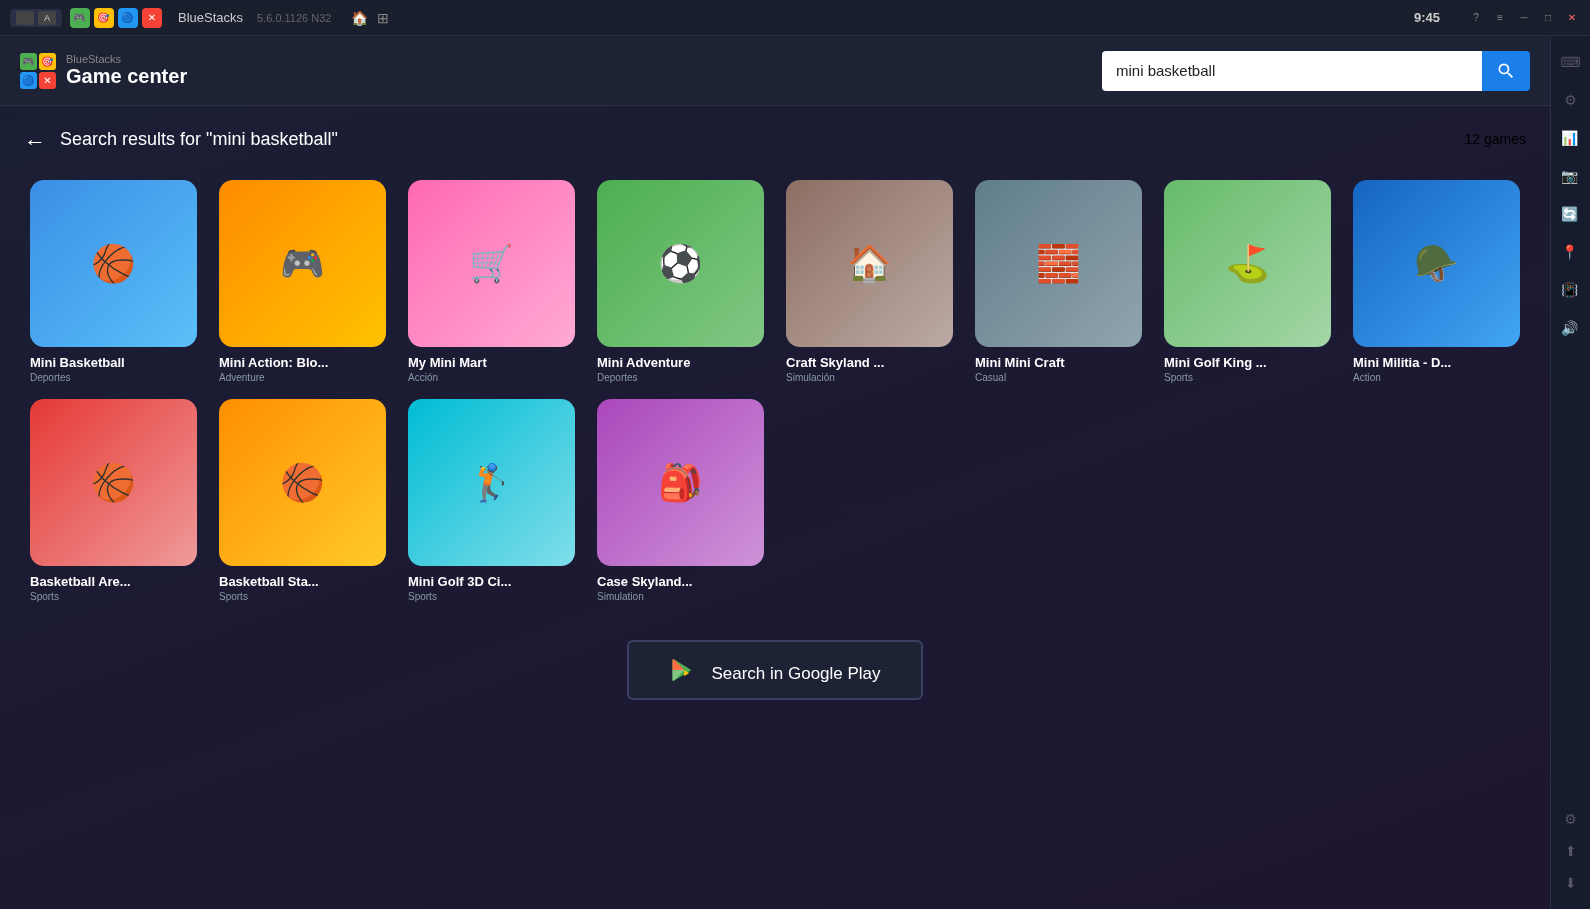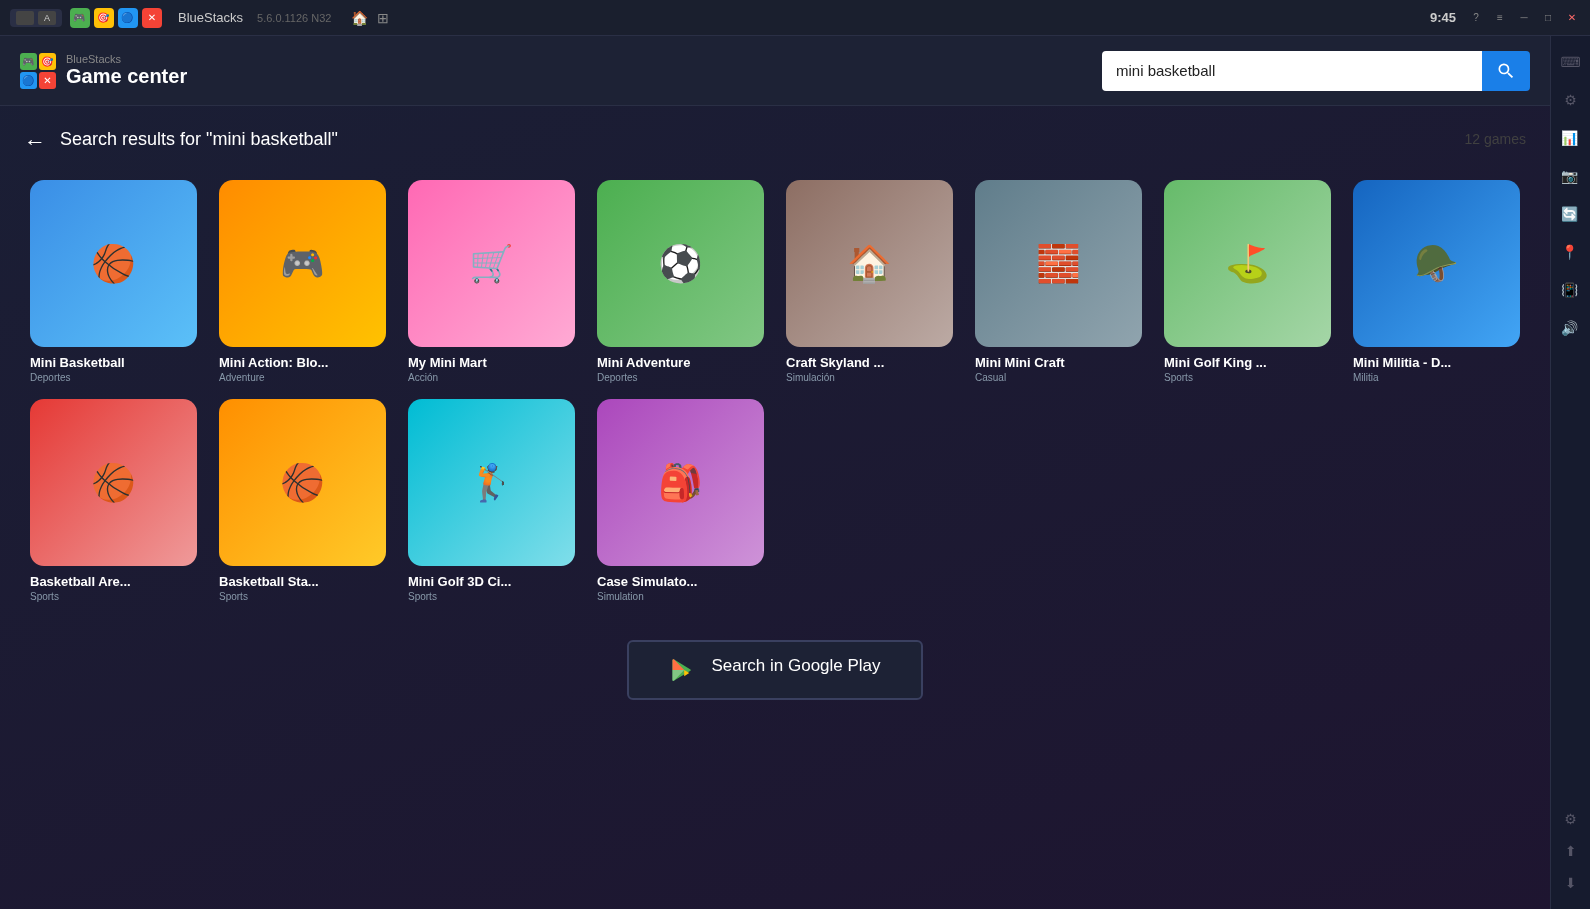--- a/index.html
+++ b/index.html
@@ -54,21 +54,21 @@
     }
     .title-bar-nav {
       display: flex;
       gap: 8px;
       margin-left: 12px;
     }
     .title-bar-right {
       margin-left: auto;
       display: flex;
       align-items: center;
-      gap: 12px;
+      gap: 28px;
     }
     .title-bar-time {
       font-size: 13px;
       color: #ccc;
       font-weight: 600;
     }
     .title-bar-controls {
       display: flex;
       gap: 8px;
     }
@@ -204,21 +204,21 @@
     }
     .results-title {
       font-size: 18px;
       color: #fff;
       font-weight: 400;
     }
     .results-title span { color: #fff; font-weight: 500; }
     .results-count {
       margin-left: auto;
       font-size: 14px;
-      color: #404040;
+      color: #000000;
     }
 
     
     .games-grid {
       display: grid;
       grid-template-columns: repeat(8, 1fr);
       gap: 0 10px;
       margin-bottom: 30px;
     }
     .game-card {
@@ -263,21 +263,21 @@
       justify-content: center;
       margin-top: 20px;
     }
     .google-play-btn {
       background: #1d2235;
       border: 2px solid #3a4060;
       border-radius: 6px;
       padding: 14px 40px;
       cursor: pointer;
       display: flex;
-      align-items: flex-start;
+      align-items: flex-end;
       gap: 14px;
       color: #fff;
       font-size: 17px;
       font-weight: 500;
       transition: background 0.15s;
     }
 
     
     .thumb-mini-basketball { background: linear-gradient(135deg, #3a8ee6, #5bc0f8); }
     .thumb-mini-world { background: linear-gradient(135deg, #ff8c00, #ffc200); }
@@ -441,21 +441,21 @@
         <div class="game-thumb-img">⛳</div>
       </div>
       <div class="game-name">Mini Golf King ...</div>
       <div class="game-category">Sports</div>
     </div>
         <div class="game-card">
       <div class="game-thumb thumb-mini-militia">
         <div class="game-thumb-img">🪖</div>
       </div>
       <div class="game-name">Mini Militia - D...</div>
-      <div class="game-category">Militia</div>
+      <div class="game-category">Action</div>
     </div>
         <div class="game-card">
       <div class="game-thumb thumb-basketball-arena">
         <div class="game-thumb-img">🏀</div>
       </div>
       <div class="game-name">Basketball Are...</div>
       <div class="game-category">Sports</div>
     </div>
         <div class="game-card">
       <div class="game-thumb thumb-basketball-stars">
@@ -468,21 +468,21 @@
       <div class="game-thumb thumb-mini-golf3d">
         <div class="game-thumb-img">🏌️</div>
       </div>
       <div class="game-name">Mini Golf 3D Ci...</div>
       <div class="game-category">Sports</div>
     </div>
         <div class="game-card">
       <div class="game-thumb thumb-case-sim">
         <div class="game-thumb-img">🎒</div>
       </div>
-      <div class="game-name">Case Simulato...</div>
+      <div class="game-name">Case Skyland...</div>
       <div class="game-category">Simulation</div>
     </div>
       </div>
 
     <div class="google-play-section">
       <button class="google-play-btn">
         <svg width="28" height="28" viewBox="0 0 24 24">
           <path d="M3 20.5v-17c0-.83 1-.92 1.4-.45l14 8.5c.38.23.38.77 0 1l-14 8.5C3.9 21.42 3 21.33 3 20.5z" fill="#4CAF50"></path>
           <path d="M3 20.5v-8.5h10l-8.6 9c-.4.47-1.4.38-1.4-.5z" fill="#81C784"></path>
           <path d="M3 3.5v8.5h10L4.4 3c-.4-.47-1.4-.38-1.4.5z" fill="#FF7043"></path>

